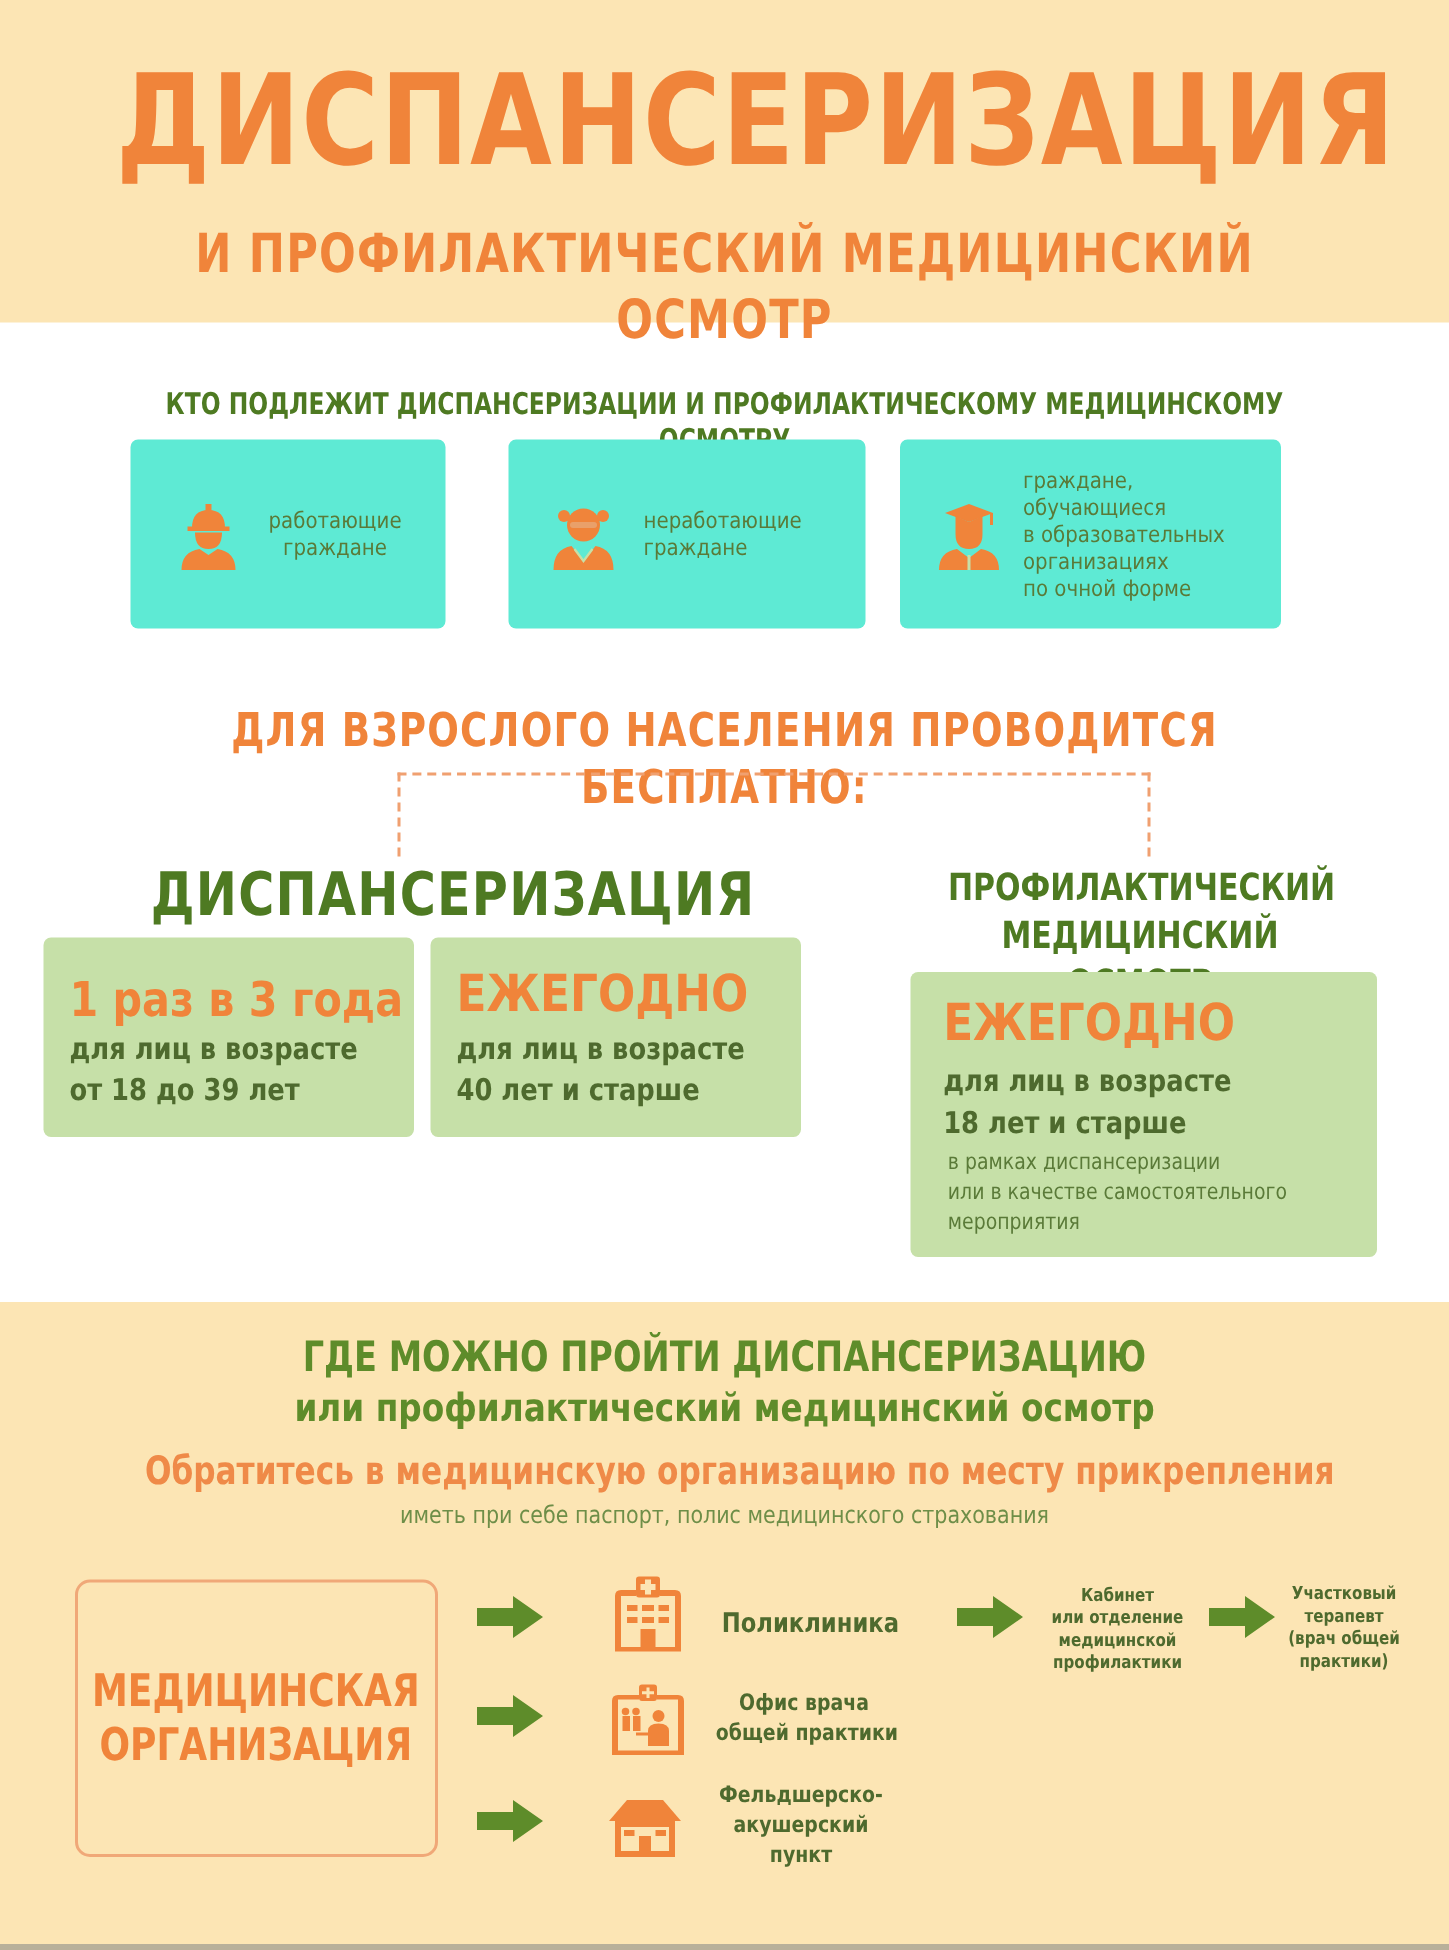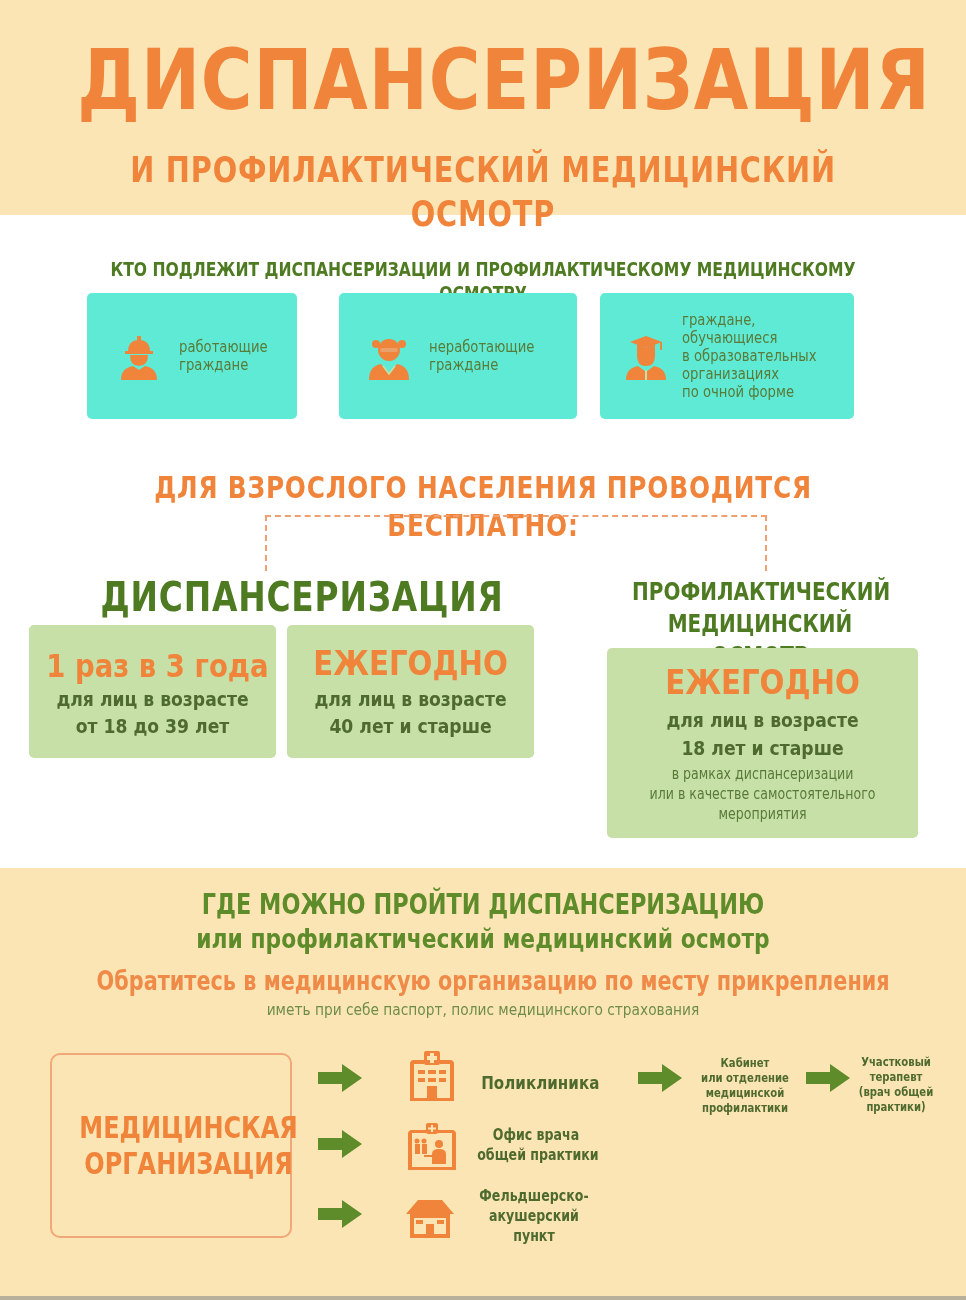--- a/index.html
+++ b/index.html
@@ -57,21 +57,21 @@
       font-size: 40px; color: #4e7a22; letter-spacing: 1px;
       transform: scaleX(0.82); transform-origin: center top; line-height: 46px;
     }
     .prof-heading {
       left: 600px; top: 576px; width: 320px; text-align: center;
       font-family: "DejaVu Sans", sans-serif; font-weight: bold;
       font-size: 25px; line-height: 32px; color: #4e7a22;
       transform: scaleX(0.80); transform-origin: center top;
     }
 
-    .freq-card { background: #c6e0a8; border-radius: 5px; text-align: center; }
+    .freq-card { background: #c6e0a8; border-radius: 5px; text-align: left; }
     .freq-title {
       font-family: "DejaVu Sans", sans-serif; font-weight: bold;
       color: #f0843a; white-space: nowrap; display: block;
       transform: scaleX(0.86); transform-origin: center top;
     }
     .freq-text {
       font-family: "DejaVu Sans", sans-serif; font-weight: bold;
       color: #4e6a2e; white-space: nowrap; display: block;
       transform: scaleX(0.86); transform-origin: center top;
     }
@@ -89,21 +89,21 @@
       font-family: "DejaVu Sans", sans-serif;
     }
     .where-1 { top: 888px; font-size: 28px; font-weight: bold; color: #5e8c2a; transform: scaleX(0.80); transform-origin: center top; line-height: 34px; }
     .where-2 { top: 923px; font-size: 26px; font-weight: bold; color: #5e8c2a; transform: scaleX(0.84); transform-origin: center top; line-height: 32px; }
     .contact { top: 965px; font-size: 26px; font-weight: bold; color: #ef8a48; transform: scaleX(0.80); transform-origin: center top; line-height: 32px; }
     .bring { top: 1000px; font-size: 16px; color: #6e8e48; transform: scaleX(0.86); transform-origin: center top; line-height: 20px; }
 
     .org-box {
       left: 50px; top: 1053px; width: 242px; height: 185px;
       border: 2px solid #f0a878; border-radius: 10px;
-      display: flex; align-items: center; justify-content: flex-start; text-align: center;
+      display: flex; align-items: center; justify-content: center; text-align: center;
     }
     .org-box span {
       font-family: "DejaVu Sans", sans-serif; font-weight: bold;
       font-size: 30px; line-height: 36px; color: #f0843a;
       transform: scaleX(0.80); white-space: nowrap; display: block;
     }
 
     .arrow { width: 44px; height: 28px; }
     .place-ico { width: 52px; height: 52px; }
     .place-label {
@@ -119,21 +119,21 @@
   </style>
 </head>
 <body>
 
 <div class="abs header"></div>
 <div class="abs title-main">ДИСПАНСЕРИЗАЦИЯ</div>
 <div class="abs title-sub">И ПРОФИЛАКТИЧЕСКИЙ МЕДИЦИНСКИЙ ОСМОТР</div>
 
 <div class="abs who-heading">КТО ПОДЛЕЖИТ ДИСПАНСЕРИЗАЦИИ И ПРОФИЛАКТИЧЕСКОМУ МЕДИЦИНСКОМУ ОСМОТРУ</div>
 
-<div class="abs who-card" style="left:87px; top:293px; width:210px; padding-left:26px;">
+<div class="abs who-card" style="left:87px; top:293px; width:210px; padding-left:26px;text-align:center;">
   <svg class="ico" viewBox="0 0 52 52">
     <path d="M15 22 Q15 10 26 10 Q37 10 37 22 Z" fill="#f0843a"></path>
     <rect x="24" y="6" width="4" height="6" fill="#f0843a"></rect>
     <rect x="12" y="21" width="28" height="3" fill="#f0843a"></rect>
     <path d="M17 25 Q17 36 26 36 Q35 36 35 25 Z" fill="#f0843a"></path>
     <path d="M8 50 Q8 38 20 36 L26 40 L32 36 Q44 38 44 50 Z" fill="#f0843a"></path>
   </svg>
   <div class="txt">
     <div>работающие</div>
     <div>граждане</div>

